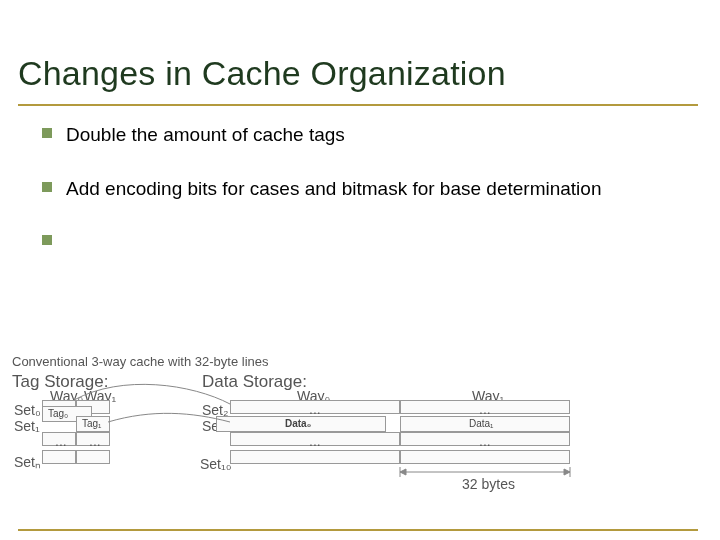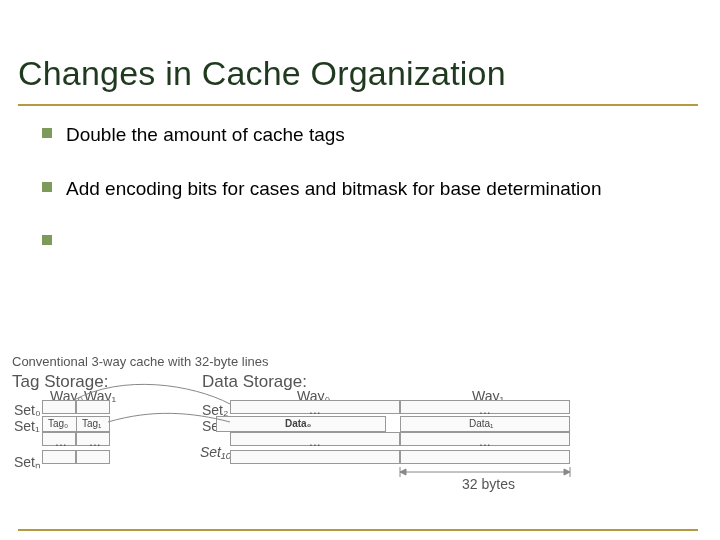--- a/index.html
+++ b/index.html
@@ -142,21 +142,21 @@
     <div class="sub-title" style="position:absolute; left:0; top:18px;">Tag Storage:</div>
 
     <div class="tiny" style="position:absolute; left:38px; top:34px;">Way₀</div>
     <div class="tiny" style="position:absolute; left:72px; top:34px;">Way₁</div>
 
     <div class="tiny" style="position:absolute; left:2px; top:48px;">Set₀</div>
     <div class="cell" style="left:30px; top:46px; width:34px; height:14px;"></div>
     <div class="cell" style="left:64px; top:46px; width:34px; height:14px;"></div>
 
     <div class="tiny" style="position:absolute; left:2px; top:64px;">Set₁</div>
-    <div class="cell" style="left:30px; top:62px; width:50px; height:16px;">
+    <div class="cell" style="left:30px; top:52px; width:50px; height:16px;">
       <span class="mid" style="position:absolute; left:5px; top:1px;">Tag₀</span>
     </div>
     <div class="cell" style="left:64px; top:62px; width:34px; height:16px;">
       <span class="mid" style="position:absolute; left:5px; top:1px;">Tag₁</span>
     </div>
 
     <div class="cell" style="left:30px; top:78px; width:34px; height:14px;">
       <span class="tiny" style="position:absolute; left:12px; top:0;">...</span>
     </div>
     <div class="cell" style="left:64px; top:78px; width:34px; height:14px;">
@@ -188,21 +188,21 @@
       <span class="mid" style="position:absolute; left:68px; top:1px;">Data₁</span>
     </div>
 
     <div class="cell" style="left:218px; top:78px; width:170px; height:14px;">
       <span class="tiny" style="position:absolute; left:78px; top:0;">...</span>
     </div>
     <div class="cell" style="left:388px; top:78px; width:170px; height:14px;">
       <span class="tiny" style="position:absolute; left:78px; top:0;">...</span>
     </div>
 
-    <div class="tiny" style="position:absolute; left:188px; top:90px;font-style:italic;">Set₁₀</div>
+    <div class="tiny" style="position:absolute; left:188px; top:102px;">Set₁₀</div>
     <div class="cell" style="left:218px; top:96px; width:170px; height:14px;"></div>
     <div class="cell" style="left:388px; top:96px; width:170px; height:14px;"></div>
 
     <svg class="curve" style="left:0; top:0;" width="640" height="150">
       <path d="M 62 46 C 110 20, 180 30, 218 50"></path>
       <path d="M 96 68 C 140 55, 180 58, 218 68"></path>
 
       <line x1="388" y1="118" x2="558" y2="118"></line>
       <line x1="388" y1="113" x2="388" y2="123"></line>
       <line x1="558" y1="113" x2="558" y2="123"></line>

